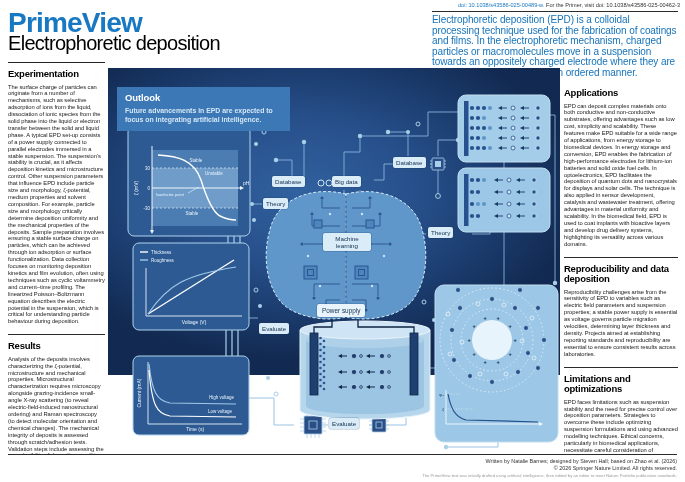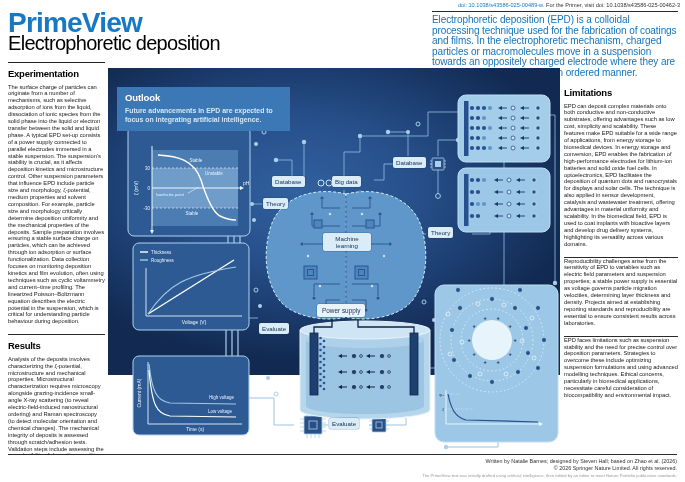--- a/index.html
+++ b/index.html
@@ -69,29 +69,31 @@
     </div>
     <div class="divider"></div>
     <div class="section">
       <h3>Results</h3>
       <p>Analysis of the deposits involves characterizing the ζ-potential, microstructure and mechanical properties. Microstructural characterization requires microscopy alongside grazing-incidence small-angle X-ray scattering (to reveal electric-field-induced nanostructural ordering) and Raman spectroscopy (to detect molecular orientation and chemical changes). The mechanical integrity of deposits is assessed through scratch/adhesion tests. Validation steps include assessing the reproducibility of deposition conditions and the stability of the suspension.</p>
     </div>
   </div>
 
   <div class="col col-right">
     <div class="section">
-      <h3>Limitations</h3>
+      <h3>Applications</h3>
       <p>EPD can deposit complex materials onto both conductive and non-conductive substrates, offering advantages such as low cost, simplicity and scalability. These features make EPD suitable for a wide range of applications, from energy storage to biomedical devices. In energy storage and conversion, EPD enables the fabrication of high-performance electrodes for lithium-ion batteries and solid oxide fuel cells. In optoelectronics, EPD facilitates the deposition of quantum dots and nanocrystals for displays and solar cells. The technique is also applied in sensor development, catalysis and wastewater treatment, offering advantages in material uniformity and scalability. In the biomedical field, EPD is used to coat implants with bioactive layers and develop drug delivery systems, highlighting its versatility across various domains.</p>
     </div>
     <div class="divider"></div>
     <div class="section">
+      <h3>Reproducibility and data deposition</h3>
       <p>Reproducibility challenges arise from the sensitivity of EPD to variables such as electric field parameters and suspension properties; a stable power supply is essential as voltage governs particle migration velocities, determining layer thickness and density. Projects aimed at establishing reporting standards and reproducibility are essential to ensure consistent results across laboratories.</p>
     </div>
     <div class="divider"></div>
     <div class="section">
+      <h3>Limitations and optimizations</h3>
       <p>EPD faces limitations such as suspension stability and the need for precise control over deposition parameters. Strategies to overcome these include optimizing suspension formulations and using advanced modelling techniques. Ethical concerns, particularly in biomedical applications, necessitate careful consideration of biocompatibility and environmental impact.</p>
     </div>
   </div>
 
   <div class="panel">
     <svg width="452" height="384" viewBox="0 0 452 384">
       <defs>
         <clipPath id="dlclip">
             <rect x="327" y="217" width="123" height="157" rx="9"></rect>
           </clipPath>

